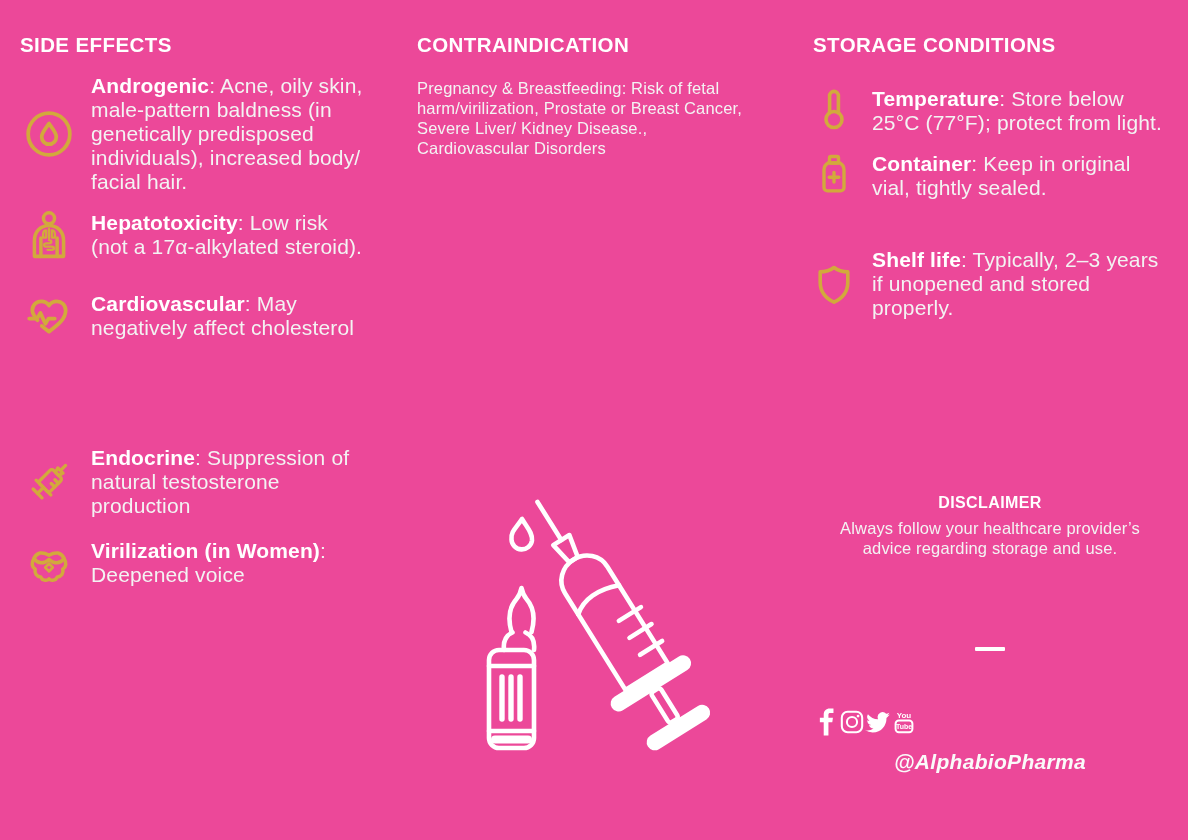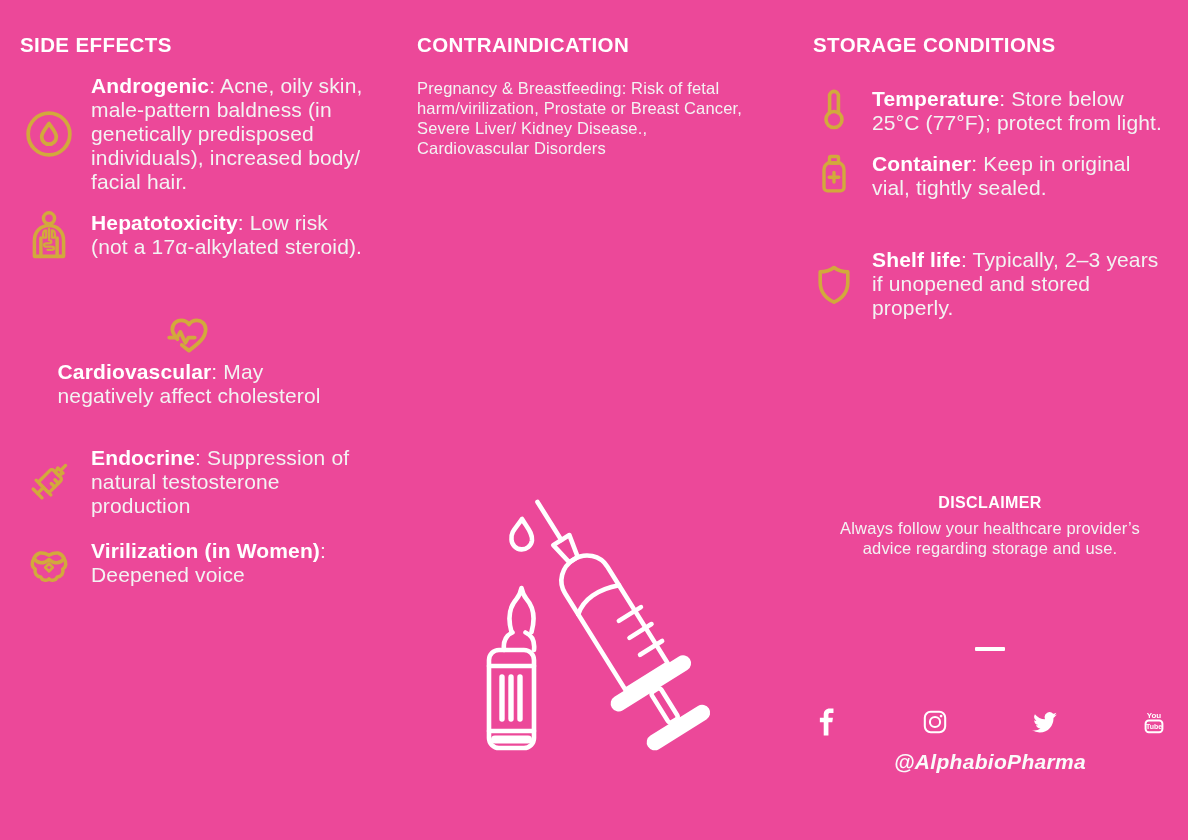--- a/index.html
+++ b/index.html
@@ -22,21 +22,21 @@
   .right-item .ic{width:48px;height:48px;margin-right:14px;}
   .right-item .txt{width:294px;}
   .contra-text{
     position:absolute;left:417px;top:61px;width:330px;
     font-size:16.5px;line-height:20px;letter-spacing:.15px;color:#f3f3f3;
   }
   .disclaimer{position:absolute;left:813px;top:494px;width:354px;text-align:center;}
   .disclaimer h3{margin:0;font-size:16px;font-weight:700;letter-spacing:.4px;color:#fff;}
   .disclaimer p{margin:6px auto 0;width:340px;font-size:16.5px;line-height:20px;letter-spacing:.15px;color:#f3f3f3;}
   .dash{position:absolute;left:975px;top:647px;width:30px;height:4px;background:#fff;border-radius:1px;}
-  .socials{position:absolute;left:813px;top:708px;width:354px;display:flex;justify-content:space-between;align-items:center;}
+  .socials{position:absolute;left:813px;top:708px;width:354px;display:flex;justify-content:flex-start;align-items:center;}
   .socials .sic{width:26px;height:28px;display:flex;align-items:center;justify-content:center;cursor:pointer;}
   .handle{
     position:absolute;left:813px;top:750px;width:354px;text-align:center;
     font-size:21px;font-style:italic;font-weight:700;letter-spacing:.3px;color:#fafafa;
   }
   .hero{position:absolute;left:440px;top:480px;}
   svg{display:block;}
 </style>
 </head>
 <body>
@@ -66,21 +66,21 @@
           <path d="M31.8 44.5 V27"></path>
         <path d="M21.3 19.5 v7 h-3 v-3 c0-2.4 1.2-4 3-4 z" stroke-width="2.2"></path>
         <path d="M26.7 19.5 v7 h3 v-3 c0-2.4-1.2-4-3-4 z" stroke-width="2.2"></path>
         <path d="M24 18 v9" stroke-width="2.2"></path>
         <path d="M24 29 c3 0 3 3 0 3 h-2.5 c-3 0-3 3.2 0 3.2 h5 c3 0 3 3 0 3 h-4" stroke-width="2.2"></path>
       </svg>
     </span>
     <span class="txt"><b>Hepatotoxicity</b><span>: Low risk (not a 17α-alkylated steroid).</span></span>
   </div>
 
-  <div class="item left-item" style="top:310px;flex-direction:column;">
+  <div class="item left-item" style="top:291px;">
     <span class="ic">
       <svg width="50" height="50" viewBox="0 0 48 48" fill="none" stroke="#d2a93c" stroke-width="3.6" stroke-linecap="round" stroke-linejoin="round">
         <path d="M13 28 C10 24.5 8 21.5 8 18.5 C8 13.6 11.8 10 16.5 10 c3.1 0 5.9 1.6 7.5 4 1.6-2.4 4.4-4 7.5-4 4.7 0 8.5 3.6 8.5 8.5 0 8-6.5 13.5-16 20.5 -2.6-1.9-5-3.7-7-5.5"></path>
         <path d="M5 26.5 h7.5 l3.2-5.5 4.8 10.5 3-5 h6"></path>
       </svg>
     </span>
     <span class="txt"><b>Cardiovascular</b><span>: May negatively affect cholesterol</span></span>
   </div>
 
   <div class="item left-item" style="top:446px;">

